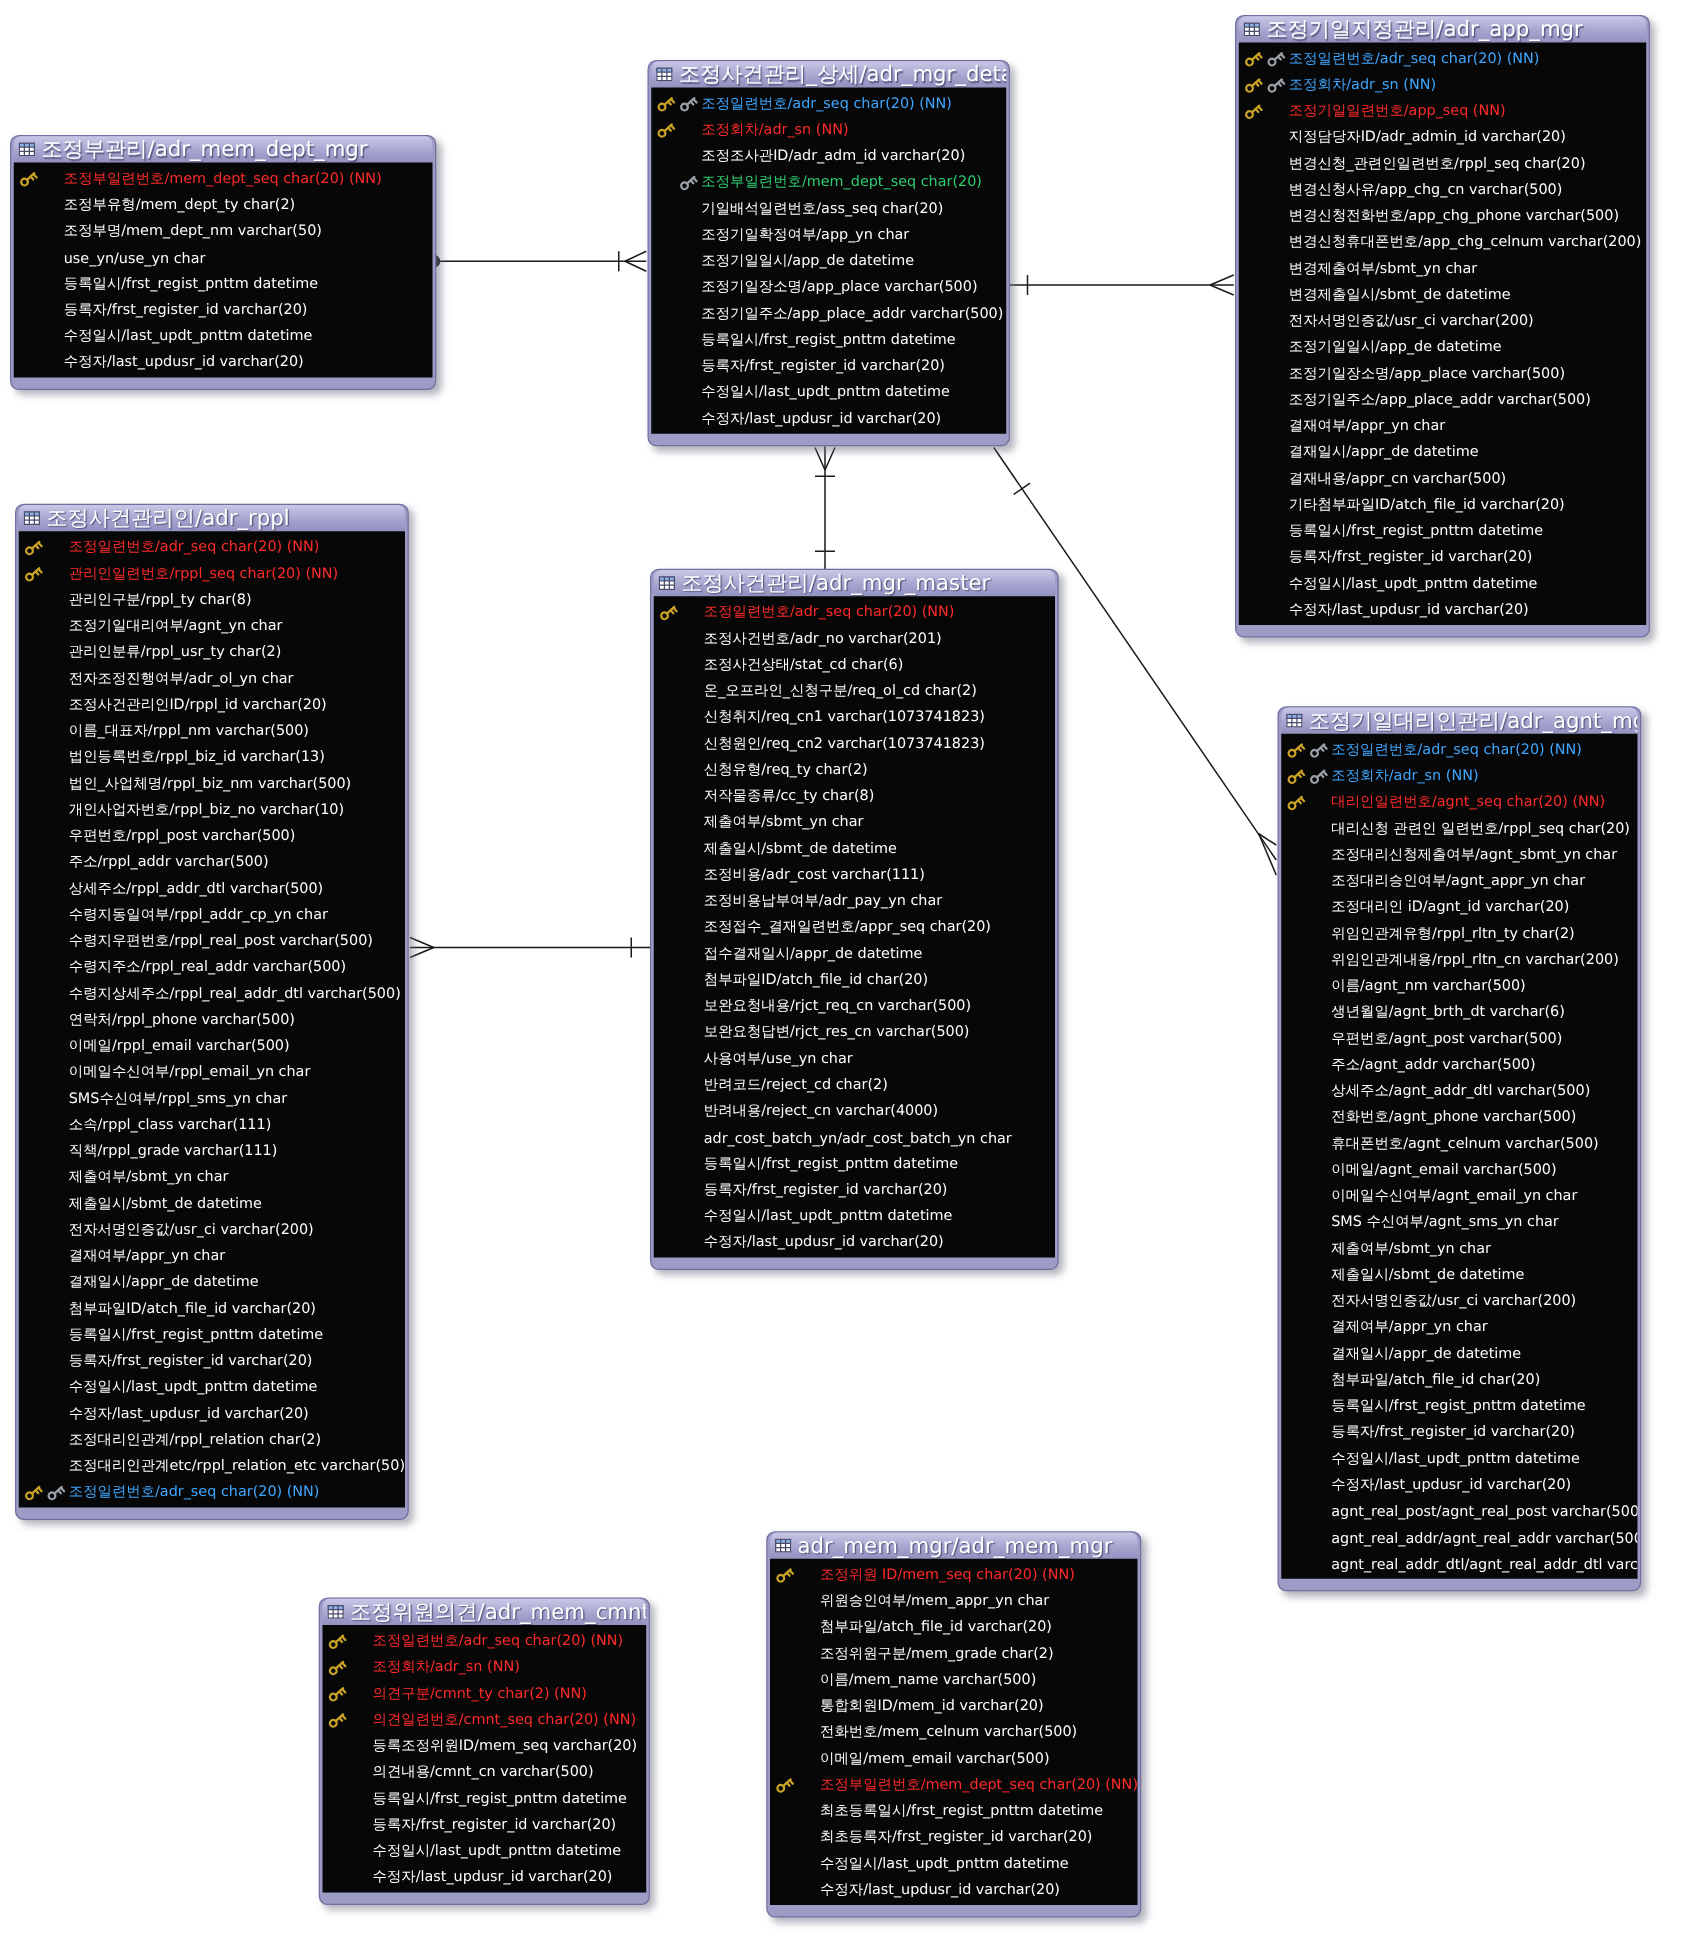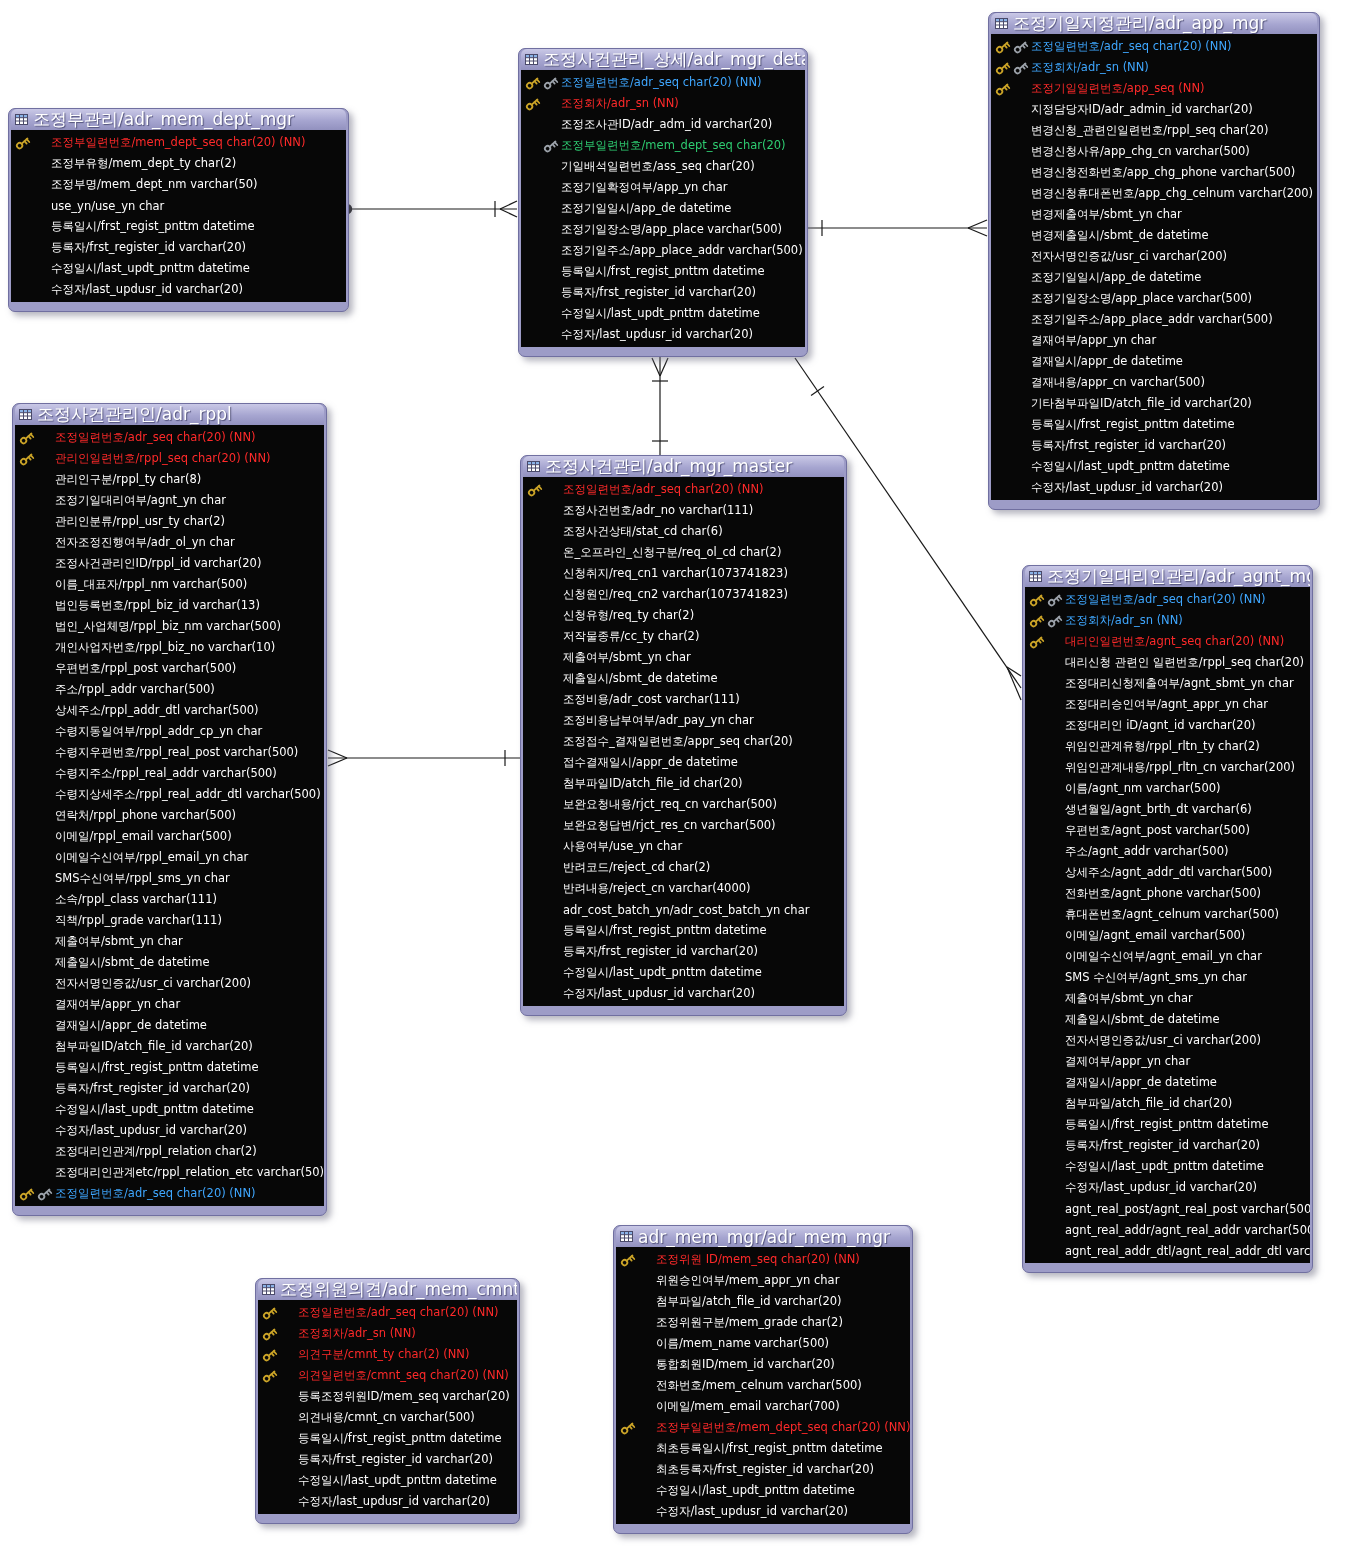--- a/index.html
+++ b/index.html
@@ -827,21 +827,21 @@
               </svg></span>
             <span class="kslot"></span>
           </span>
           <span class="rtext c-red">조정일련번호/adr_seq char(20) (NN)</span>
         </div>
         <div class="row">
           <span class="keycell">
             <span class="kslot"></span>
             <span class="kslot"></span>
           </span>
-          <span class="rtext c-white">조정사건번호/adr_no varchar(111)</span>
+          <span class="rtext c-white">조정사건번호/adr_no varchar(201)</span>
         </div>
         <div class="row">
           <span class="keycell">
             <span class="kslot"></span>
             <span class="kslot"></span>
           </span>
           <span class="rtext c-white">조정사건상태/stat_cd char(6)</span>
         </div>
         <div class="row">
           <span class="keycell">
@@ -869,21 +869,21 @@
             <span class="kslot"></span>
             <span class="kslot"></span>
           </span>
           <span class="rtext c-white">신청유형/req_ty char(2)</span>
         </div>
         <div class="row">
           <span class="keycell">
             <span class="kslot"></span>
             <span class="kslot"></span>
           </span>
-          <span class="rtext c-white">저작물종류/cc_ty char(2)</span>
+          <span class="rtext c-white">저작물종류/cc_ty char(8)</span>
         </div>
         <div class="row">
           <span class="keycell">
             <span class="kslot"></span>
             <span class="kslot"></span>
           </span>
           <span class="rtext c-white">제출여부/sbmt_yn char</span>
         </div>
         <div class="row">
           <span class="keycell">
@@ -1459,21 +1459,21 @@
             <span class="kslot"></span>
             <span class="kslot"></span>
           </span>
           <span class="rtext c-white">전화번호/mem_celnum varchar(500)</span>
         </div>
         <div class="row">
           <span class="keycell">
             <span class="kslot"></span>
             <span class="kslot"></span>
           </span>
-          <span class="rtext c-white">이메일/mem_email varchar(700)</span>
+          <span class="rtext c-white">이메일/mem_email varchar(500)</span>
         </div>
         <div class="row">
           <span class="keycell">
             <span class="kslot"><svg width="17" height="16" viewBox="0 0 17 16">
                 <g stroke="#c9a227" stroke-width="1.8" fill="none" stroke-linecap="round">
                   <circle cx="4.6" cy="8" r="2.7"></circle>
                   <line x1="7.5" y1="8" x2="15.2" y2="8"></line>
                   <line x1="11.2" y1="8" x2="11.2" y2="11.2"></line>
                   <line x1="14.2" y1="8" x2="14.2" y2="11.8"></line>
                 </g>

